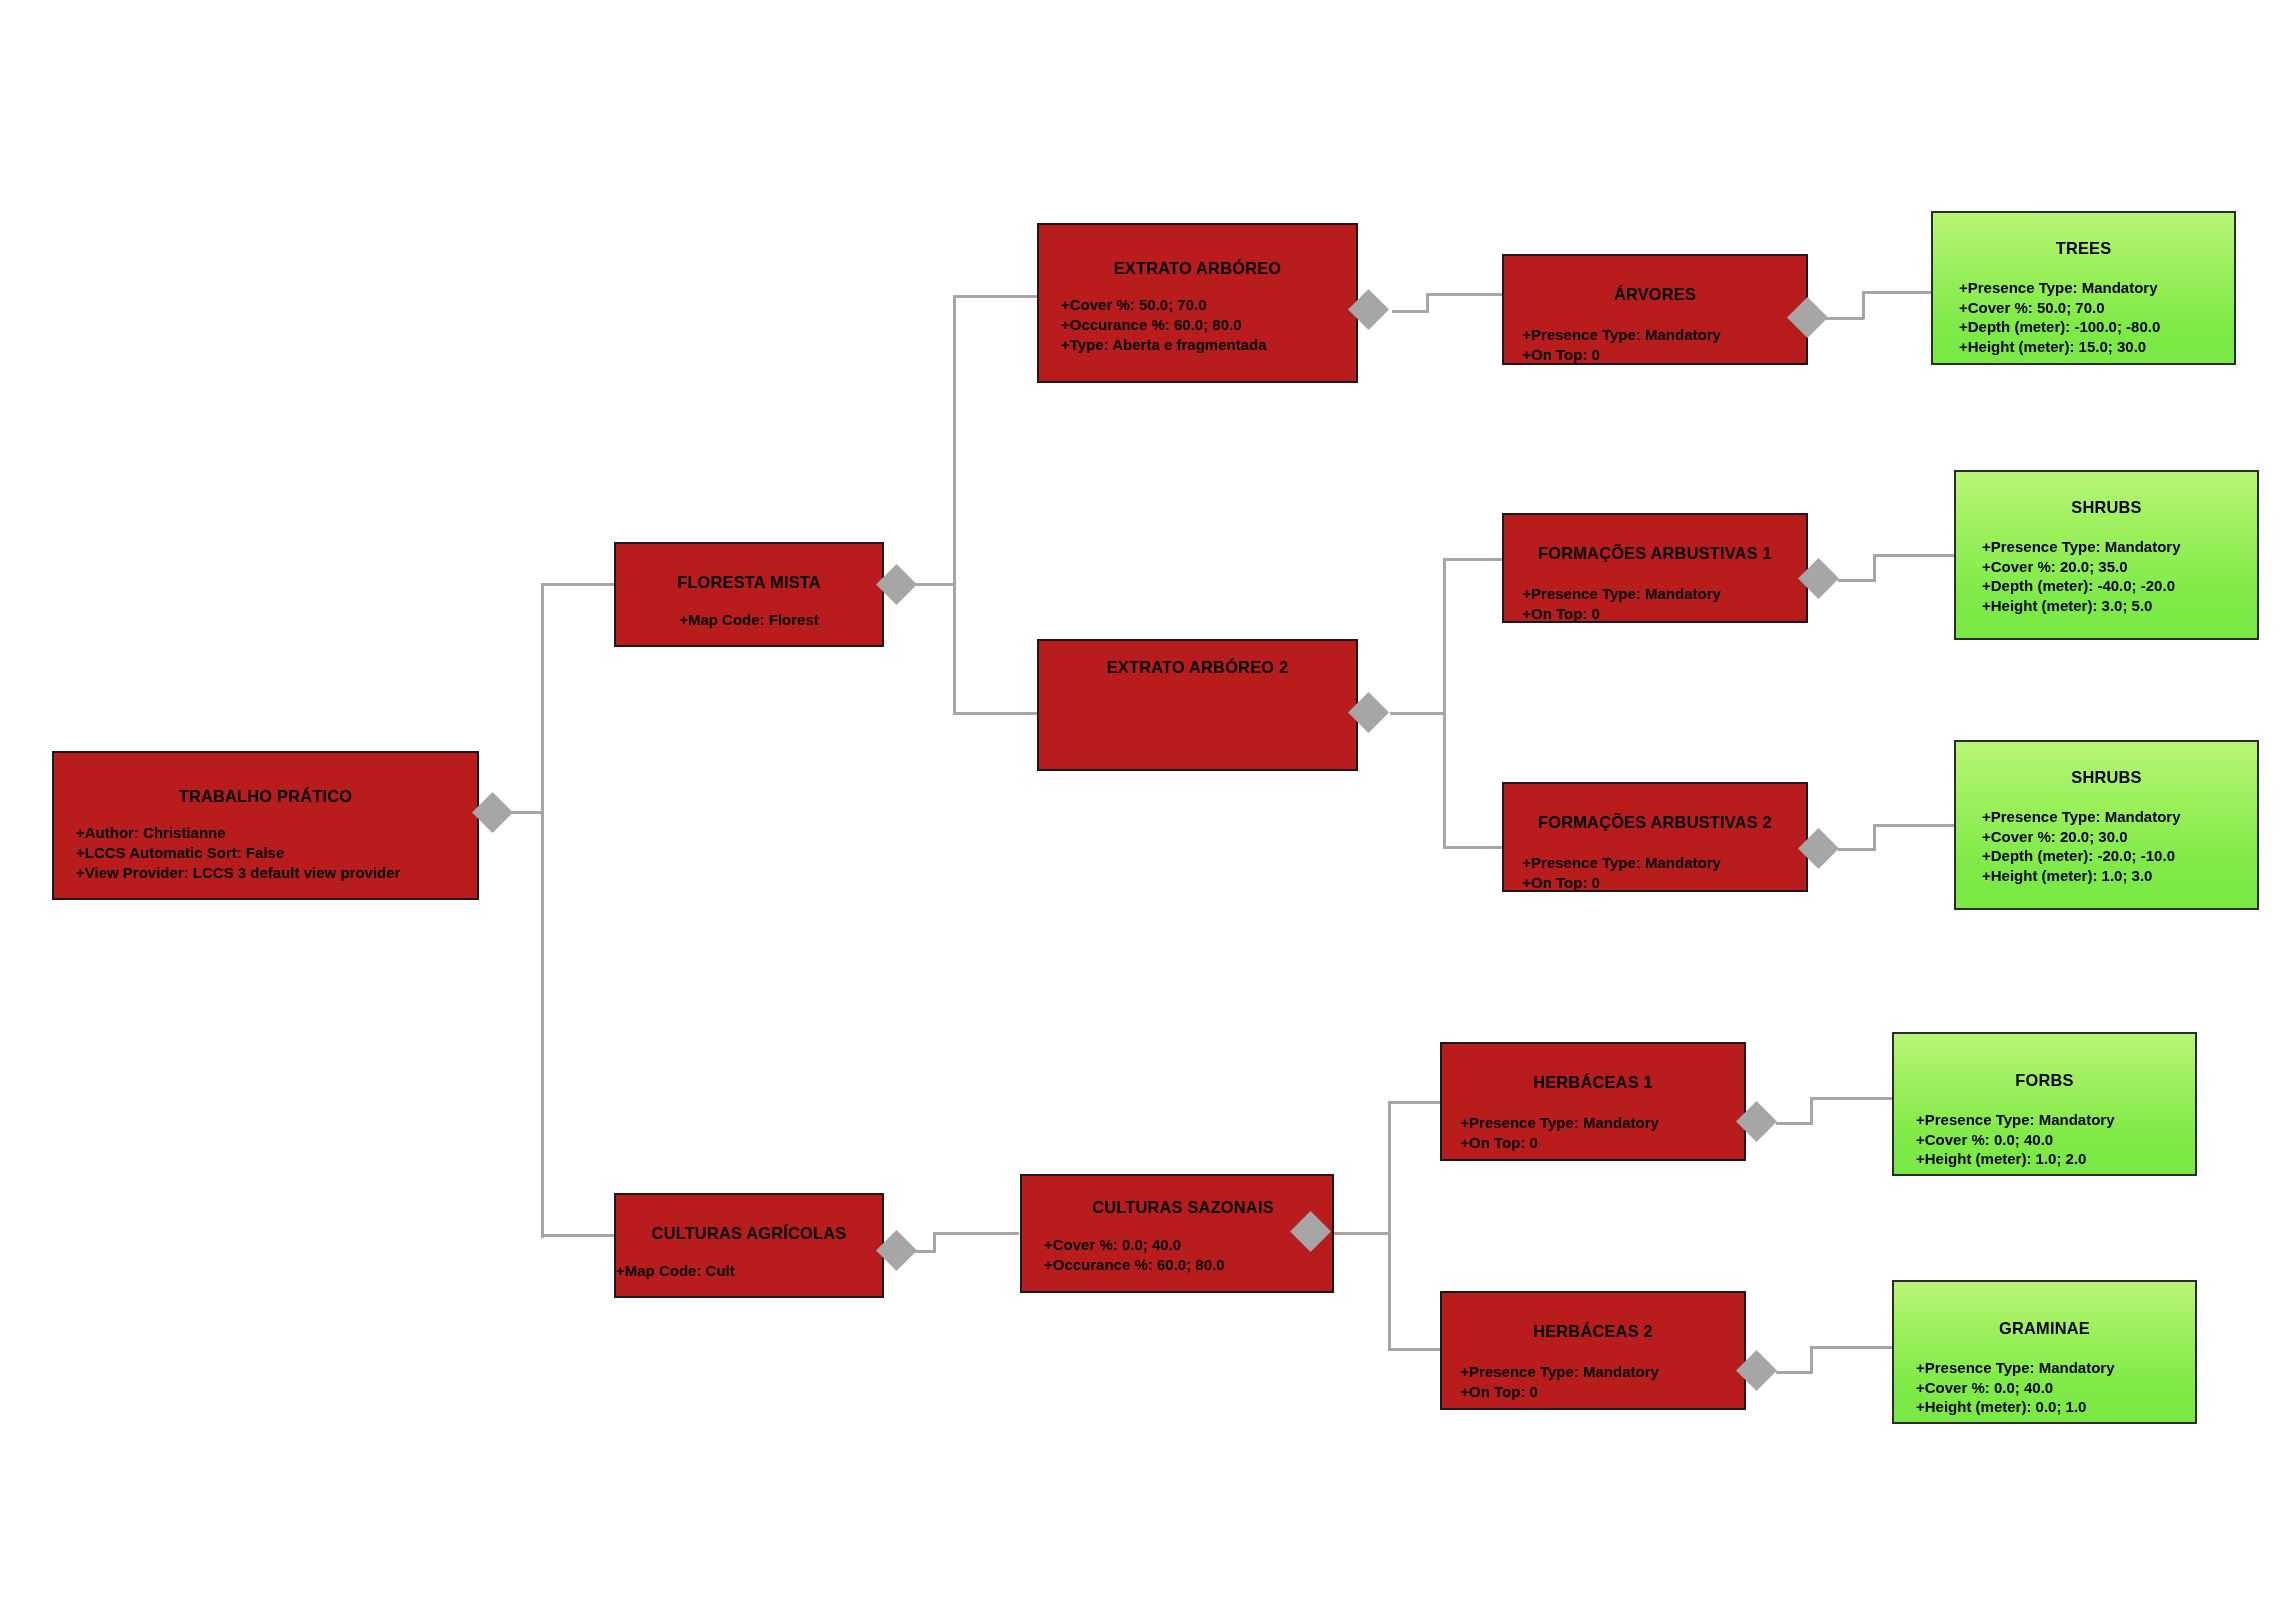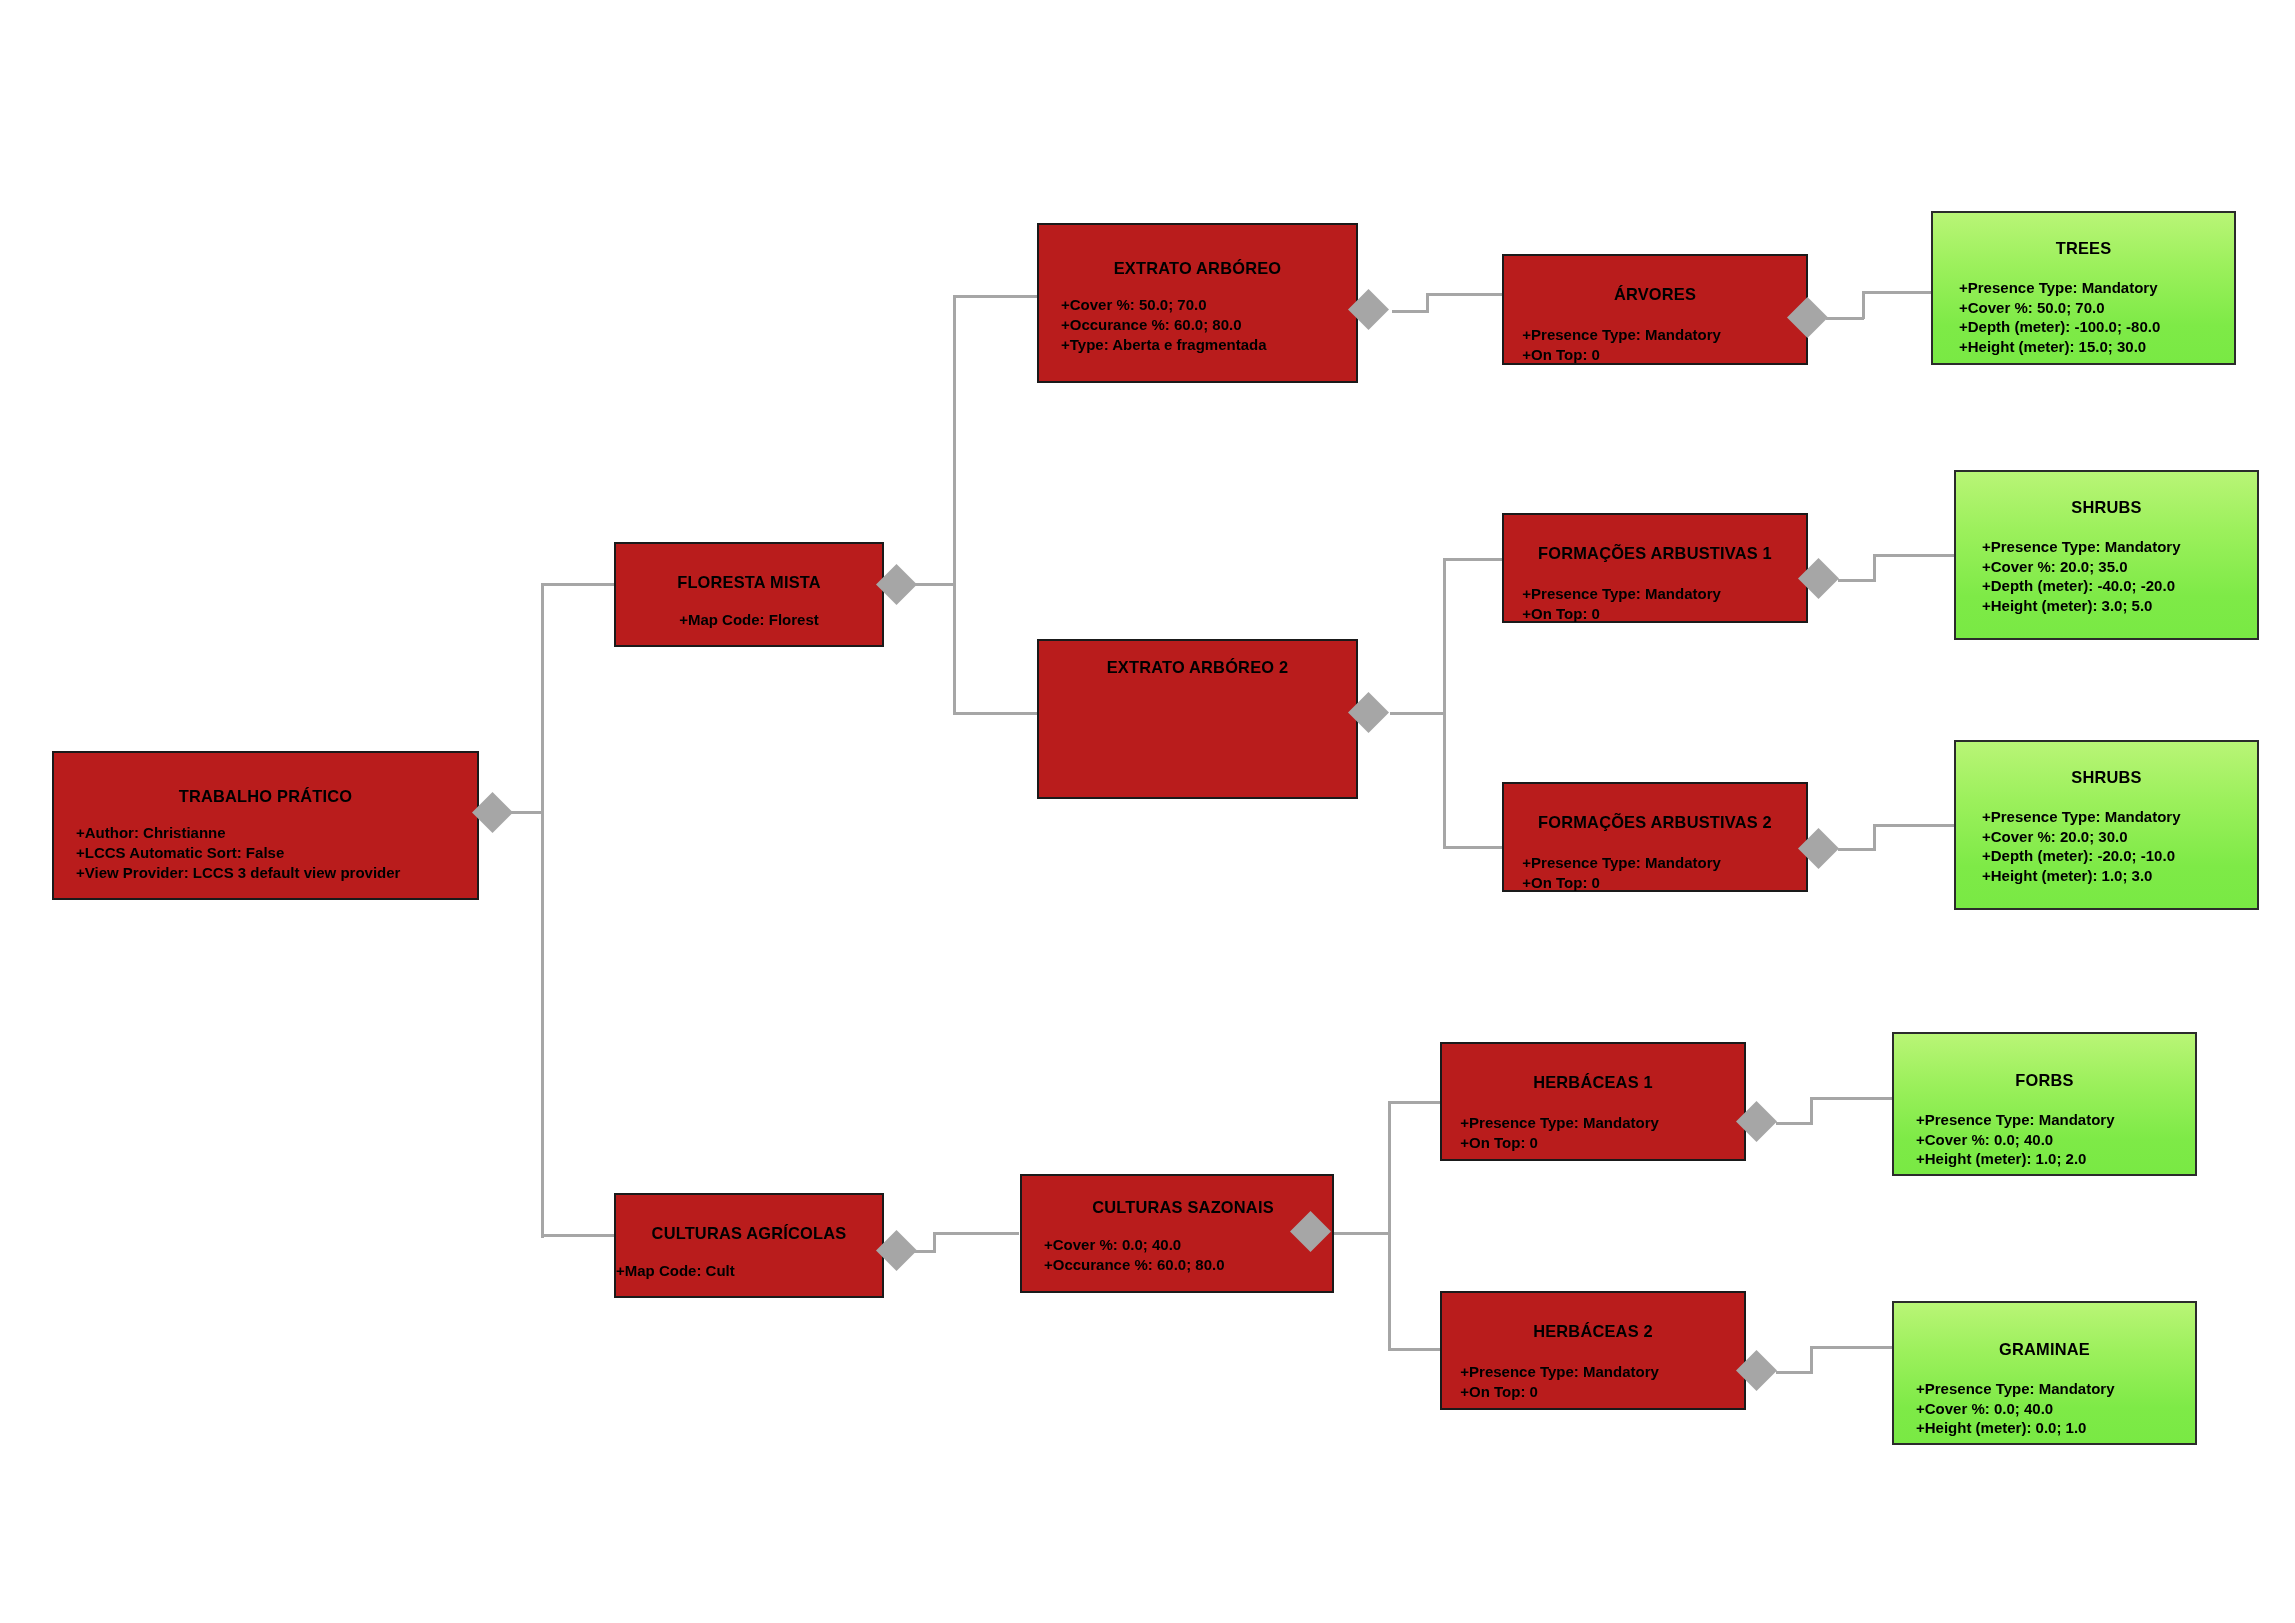--- a/index.html
+++ b/index.html
@@ -171,21 +171,21 @@
 
   <div class="node pad-a" style="left:1037px; top:223px; width:321px; height:160px;">
     <div class="node-title">EXTRATO ARBÓREO</div>
     <div class="node-attrs">
       <div>+Cover %: 50.0; 70.0</div>
       <div>+Occurance %: 60.0; 80.0</div>
       <div>+Type: Aberta e fragmentada</div>
     </div>
   </div>
 
-  <div class="node pad-a" style="left:1037px; top:639px; width:321px; height:160px;">
+  <div class="node pad-a" style="left:1037px; top:639px; width:321px; height:132px;">
     <div class="node-title" style="margin-top:17px;">EXTRATO ARBÓREO 2</div>
   </div>
 
   <div class="node pad-a" style="left:1020px; top:1174px; width:314px; height:119px;">
     <div class="node-title" style="margin-top:22px;margin-left:12px;">CULTURAS SAZONAIS</div>
     <div class="node-attrs" style="margin-top:18.3px;">
       <div>+Cover %: 0.0; 40.0</div>
       <div>+Occurance %: 60.0; 80.0</div>
     </div>
   </div>
@@ -262,21 +262,21 @@
 
   <div class="node green pad-e" style="left:1892px; top:1032px; width:305px; height:144px;">
     <div class="node-title">FORBS</div>
     <div class="node-attrs">
       <div>+Presence Type: Mandatory</div>
       <div>+Cover %: 0.0; 40.0</div>
       <div>+Height (meter): 1.0; 2.0</div>
     </div>
   </div>
 
-  <div class="node green pad-e" style="left:1892px; top:1280px; width:305px; height:144px;margin-top:21px;">
+  <div class="node green pad-e" style="left:1892px; top:1280px; width:305px; height:144px;">
     <div class="node-title">GRAMINAE</div>
     <div class="node-attrs">
       <div>+Presence Type: Mandatory</div>
       <div>+Cover %: 0.0; 40.0</div>
       <div>+Height (meter): 0.0; 1.0</div>
     </div>
   </div>
 
 </div>
 

